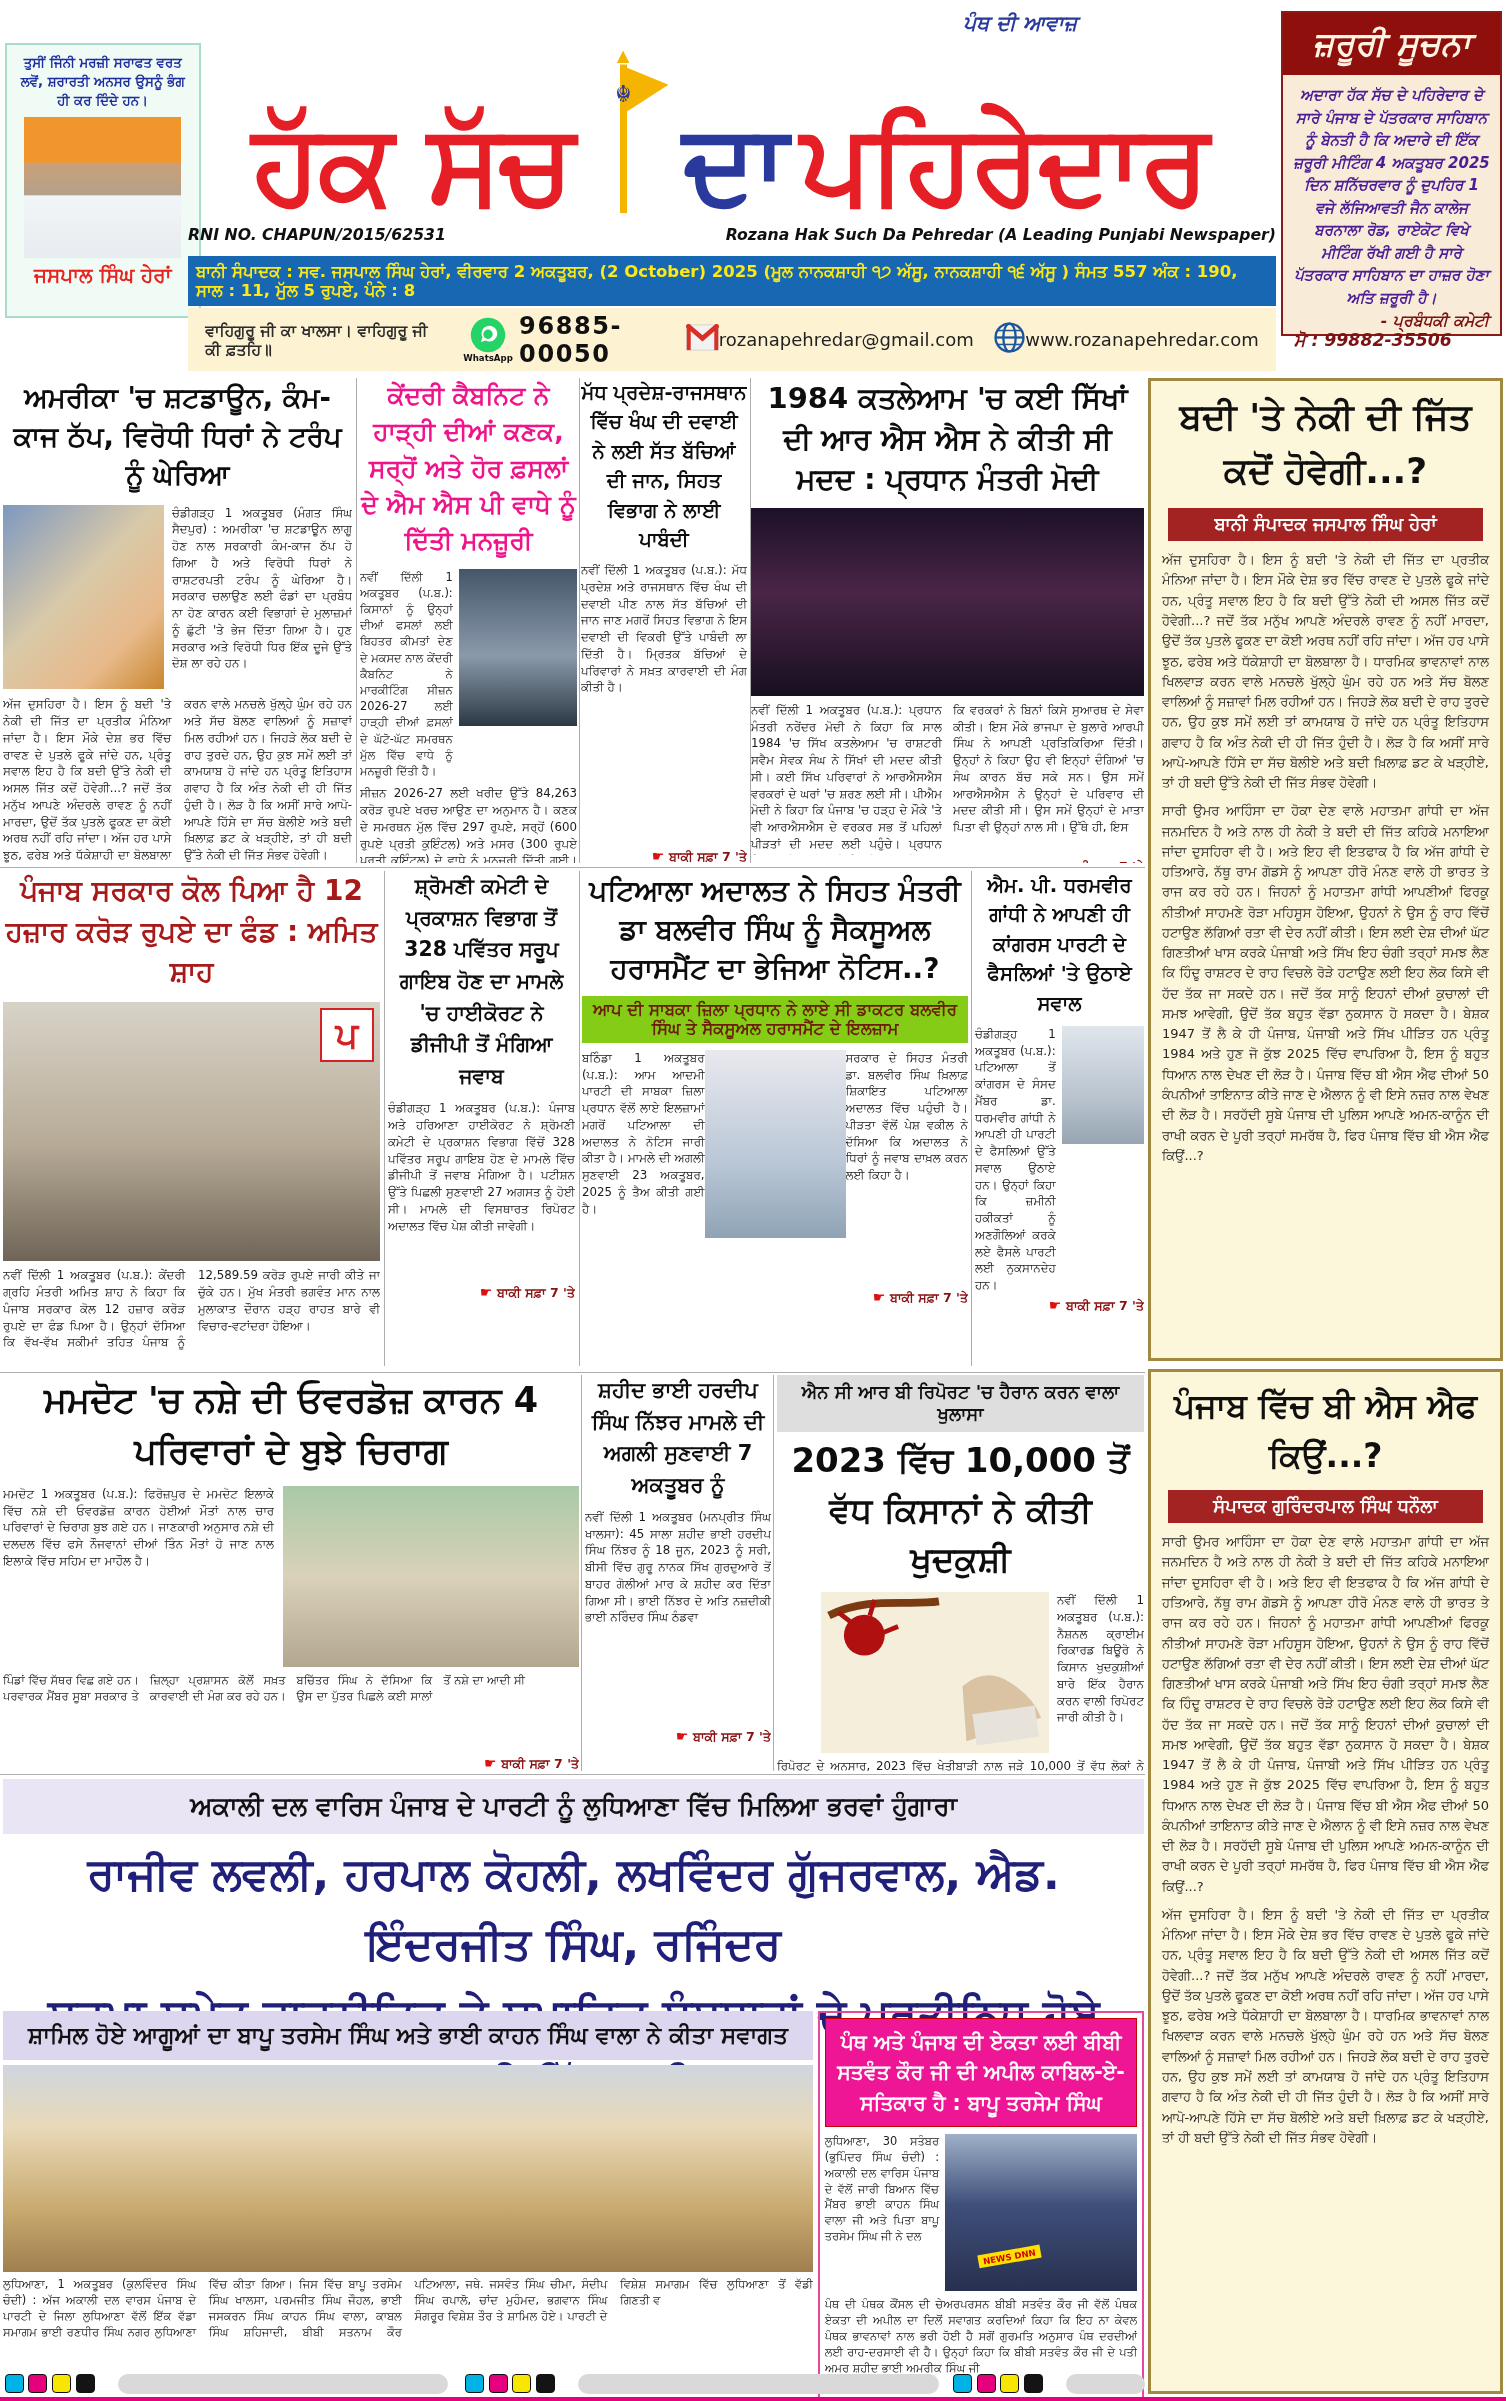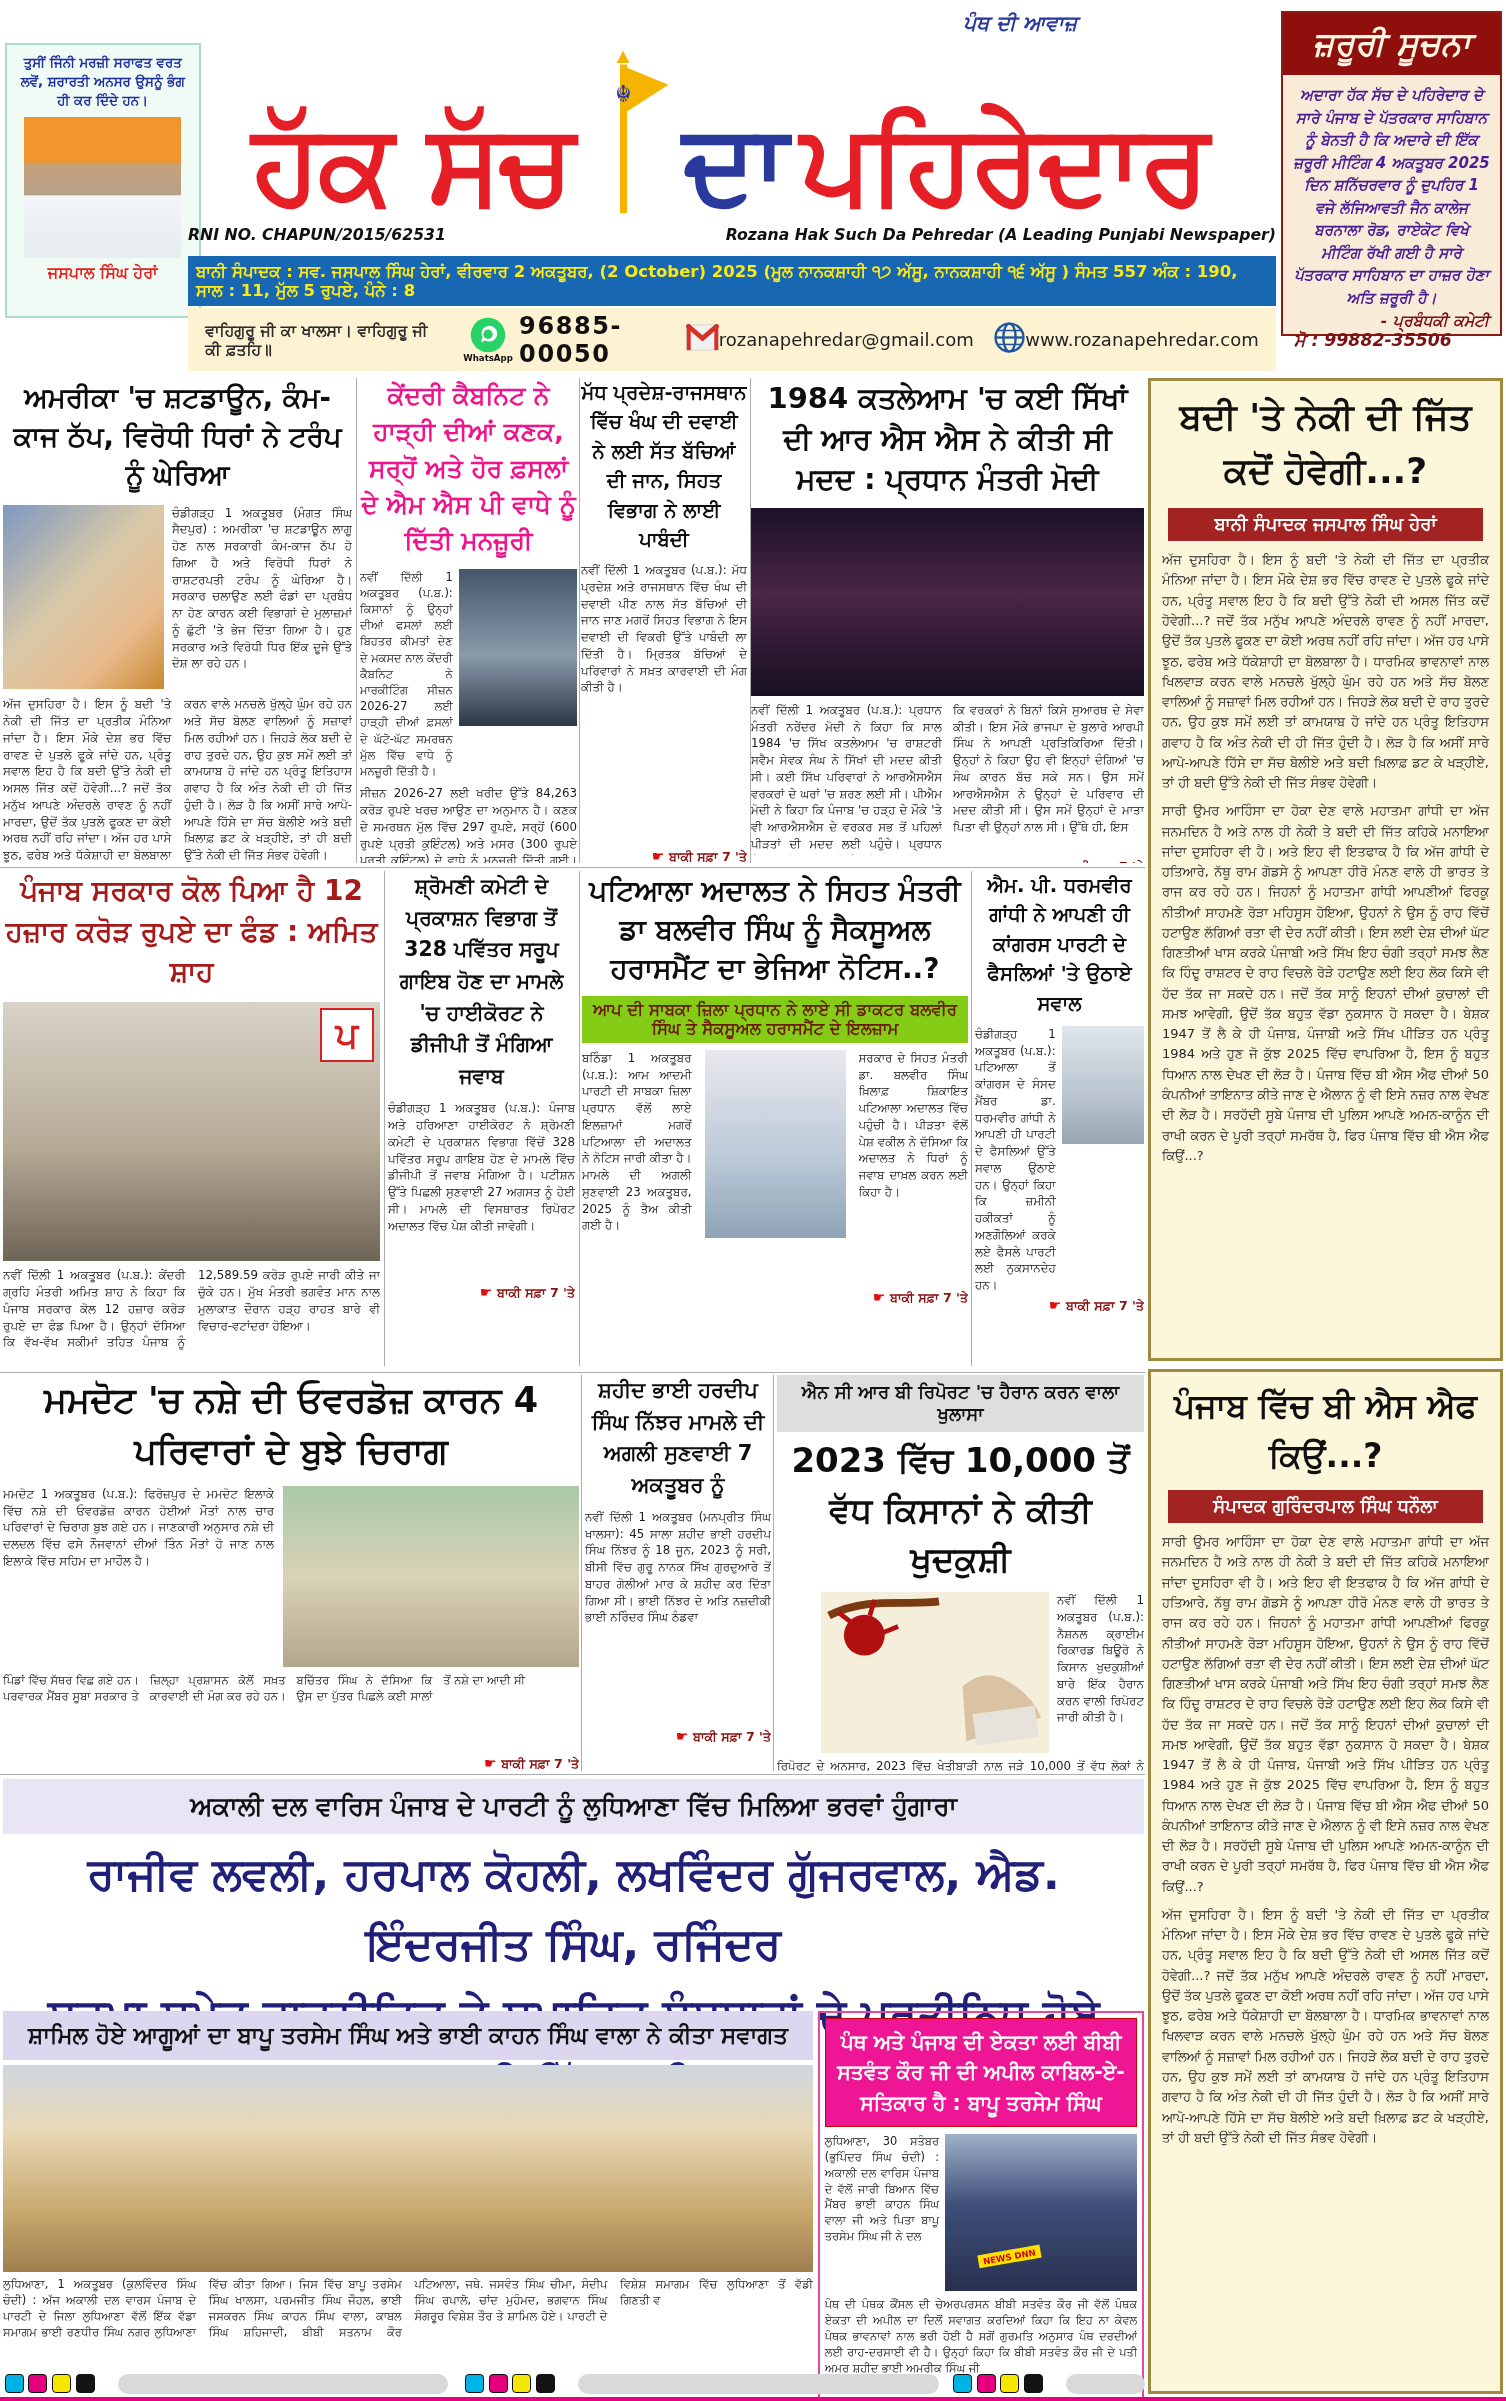--- a/index.html
+++ b/index.html
@@ -10,21 +10,21 @@
   .sm-txt{font-size:11.4px;line-height:1.4;text-align:justify;color:#1a1a1a;}
   .art{overflow:hidden;}
   .marker{display:block;text-align:right;font-weight:bold;font-size:12.6px;color:#8a1111;margin-top:3.1px;}
   .marker .hand{color:#e01010;margin-right:4.7px;font-size:14px;}
   .vr{position:absolute;width:0.8px;background:#adadad;}
   .hr{position:absolute;height:0.8px;background:#adadad;}
   
   .quote-box{left:4.7px;top:43px;width:196px;height:275px;border:2.4px solid #abdcca;background:#f1fbf6;box-sizing:border-box;}
   .quote-box .q{padding:7.9px 6.3px 3.1px 6.3px;font-size:13.3px;font-weight:bold;color:#1d2fa0;text-align:center;line-height:1.45;}
   .portrait{margin:3.1px auto 0;width:157px;height:141px;background:linear-gradient(180deg,#f0962c 0%,#f0962c 32%,#c9a078 33%,#b5a08a 55%,#f2f5f8 56%,#e7ecf0 100%);}
-  .founder{color:#e8231f;font-weight:bold;font-size:16px;text-align:center;margin-top:4.7px;}
+  .founder{color:#e8231f;font-weight:bold;font-size:20px;text-align:center;margin-top:4.7px;}
   .masthead{left:184px;top:9.4px;width:1091px;height:210px;display:flex;align-items:flex-end;justify-content:center;gap:12.6px;}
   .t-red{font-size:111px;font-weight:900;color:#e61e25;line-height:1;letter-spacing:-2.4px;}
   .t-blue{font-size:111px;font-weight:900;color:#2a3a9c;line-height:1;}
   .flag{position:relative;width:86px;height:169px;flex:0 0 auto;}
   .flag .khanda{position:absolute;left:31px;top:30px;color:#2a3a9c;font-size:23.6px;font-weight:bold;}
   .tagline{position:absolute;top:1.6px;right:198px;color:#2a3a9c;font-size:20.4px;font-weight:bold;font-style:italic;}
   .notice{left:1281px;top:11px;width:221px;height:325px;border:2.4px solid #8c1b15;background:#f8ecd9;box-sizing:border-box;font-style:italic;}
   .notice-title{background:#8e0f0c;color:#fff3e2;font-size:33px;font-weight:900;text-align:center;padding:11px 0;}
   .notice-body{padding:9.4px 9.4px 1.6px 9.4px;color:#4c1d95;font-size:15px;font-weight:bold;text-align:center;line-height:1.5;}
   .notice-signoff{padding:0 11px;color:#7c1212;font-size:15.7px;font-weight:bold;text-align:right;}
@@ -208,21 +208,21 @@
 
   <div class="abs art" id="art-sgpc" style="left:388px;top:871px;width:187px;height:495px;">
     <div class="h-black" style="font-size:20.4px;line-height:1.55;">ਸ਼੍ਰੋਮਣੀ ਕਮੇਟੀ ਦੇ ਪ੍ਰਕਾਸ਼ਨ ਵਿਭਾਗ ਤੋਂ 328 ਪਵਿੱਤਰ ਸਰੂਪ ਗਾਇਬ ਹੋਣ ਦਾ ਮਾਮਲੇ 'ਚ ਹਾਈਕੋਰਟ ਨੇ ਡੀਜੀਪੀ ਤੋਂ ਮੰਗਿਆ ਜਵਾਬ</div>
     <div class="body-txt" style="margin-top:7.9px;height:181px;overflow:hidden;">ਚੰਡੀਗੜ੍ਹ 1 ਅਕਤੂਬਰ (ਪ.ਬ.): ਪੰਜਾਬ ਅਤੇ ਹਰਿਆਣਾ ਹਾਈਕੋਰਟ ਨੇ ਸ਼੍ਰੋਮਣੀ ਕਮੇਟੀ ਦੇ ਪ੍ਰਕਾਸ਼ਨ ਵਿਭਾਗ ਵਿੱਚੋਂ 328 ਪਵਿੱਤਰ ਸਰੂਪ ਗਾਇਬ ਹੋਣ ਦੇ ਮਾਮਲੇ ਵਿੱਚ ਡੀਜੀਪੀ ਤੋਂ ਜਵਾਬ ਮੰਗਿਆ ਹੈ। ਪਟੀਸ਼ਨ ਉੱਤੇ ਪਿਛਲੀ ਸੁਣਵਾਈ 27 ਅਗਸਤ ਨੂੰ ਹੋਈ ਸੀ। ਮਾਮਲੇ ਦੀ ਵਿਸਥਾਰਤ ਰਿਪੋਰਟ ਅਦਾਲਤ ਵਿੱਚ ਪੇਸ਼ ਕੀਤੀ ਜਾਵੇਗੀ।</div>
     <span class="marker"><span class="hand">☛</span><span>ਬਾਕੀ ਸਫ਼ਾ 7 'ਤੇ</span></span>
   </div>
 
   <div class="abs art" id="art-patiala" style="left:582px;top:871px;width:386px;height:495px;">
     <div class="h-black" style="font-size:28px;line-height:1.4;">ਪਟਿਆਲਾ ਅਦਾਲਤ ਨੇ ਸਿਹਤ ਮੰਤਰੀ ਡਾ ਬਲਵੀਰ ਸਿੰਘ ਨੂੰ ਸੈਕਸੂਅਲ ਹਰਾਸਮੈਂਟ ਦਾ ਭੇਜਿਆ ਨੋਟਿਸ..?</div>
     <div class="kicker-peach">ਆਪ ਦੀ ਸਾਬਕਾ ਜ਼ਿਲਾ ਪ੍ਰਧਾਨ ਨੇ ਲਾਏ ਸੀ ਡਾਕਟਰ ਬਲਵੀਰ ਸਿੰਘ ਤੇ ਸੈਕਸੂਅਲ ਹਰਾਸਮੈਂਟ ਦੇ ਇਲਜ਼ਾਮ</div>
-    <div style="display:flex;gap:13px;justify-content:flex-end;">
+    <div style="display:flex;gap:0;justify-content:flex-end;">
       <div class="body-txt" style="flex:1;height:236px;overflow:hidden;">ਬਠਿੰਡਾ 1 ਅਕਤੂਬਰ (ਪ.ਬ.): ਆਮ ਆਦਮੀ ਪਾਰਟੀ ਦੀ ਸਾਬਕਾ ਜ਼ਿਲਾ ਪ੍ਰਧਾਨ ਵੱਲੋਂ ਲਾਏ ਇਲਜ਼ਾਮਾਂ ਮਗਰੋਂ ਪਟਿਆਲਾ ਦੀ ਅਦਾਲਤ ਨੇ ਨੋਟਿਸ ਜਾਰੀ ਕੀਤਾ ਹੈ। ਮਾਮਲੇ ਦੀ ਅਗਲੀ ਸੁਣਵਾਈ 23 ਅਕਤੂਬਰ, 2025 ਨੂੰ ਤੈਅ ਕੀਤੀ ਗਈ ਹੈ।</div>
       <div class="photo" style="width:141px;height:188px;flex:0 0 auto;background:linear-gradient(180deg,#e9e9ef 0%,#b9c7d6 60%,#8fa3b5 100%);"></div>
       <div class="body-txt" style="flex:1;height:236px;overflow:hidden;">ਸਰਕਾਰ ਦੇ ਸਿਹਤ ਮੰਤਰੀ ਡਾ. ਬਲਵੀਰ ਸਿੰਘ ਖ਼ਿਲਾਫ਼ ਸ਼ਿਕਾਇਤ ਪਟਿਆਲਾ ਅਦਾਲਤ ਵਿੱਚ ਪਹੁੰਚੀ ਹੈ। ਪੀੜਤਾ ਵੱਲੋਂ ਪੇਸ਼ ਵਕੀਲ ਨੇ ਦੱਸਿਆ ਕਿ ਅਦਾਲਤ ਨੇ ਧਿਰਾਂ ਨੂੰ ਜਵਾਬ ਦਾਖ਼ਲ ਕਰਨ ਲਈ ਕਿਹਾ ਹੈ।</div>
     </div>
     <span class="marker"><span class="hand">☛</span><span>ਬਾਕੀ ਸਫ਼ਾ 7 'ਤੇ</span></span>
   </div>
 
   <div class="abs art" id="art-gandhi" style="left:975px;top:871px;width:169px;height:495px;">
     <div class="h-black" style="font-size:19.6px;line-height:1.5;">ਐਮ. ਪੀ. ਧਰਮਵੀਰ ਗਾਂਧੀ ਨੇ ਆਪਣੀ ਹੀ ਕਾਂਗਰਸ ਪਾਰਟੀ ਦੇ ਫੈਸਲਿਆਂ 'ਤੇ ਉਠਾਏ ਸਵਾਲ</div>
     <div style="display:flex;gap:6.3px;margin-top:7.9px;">

